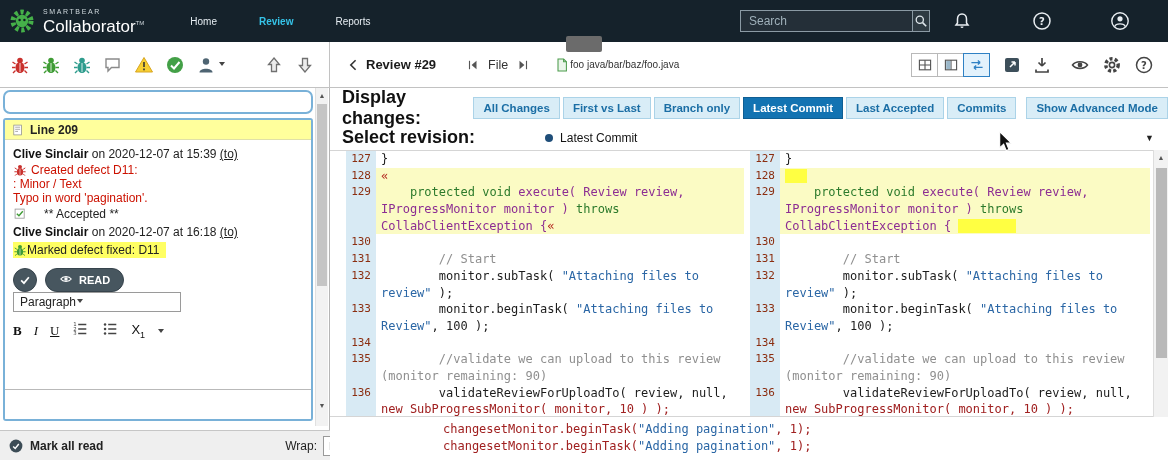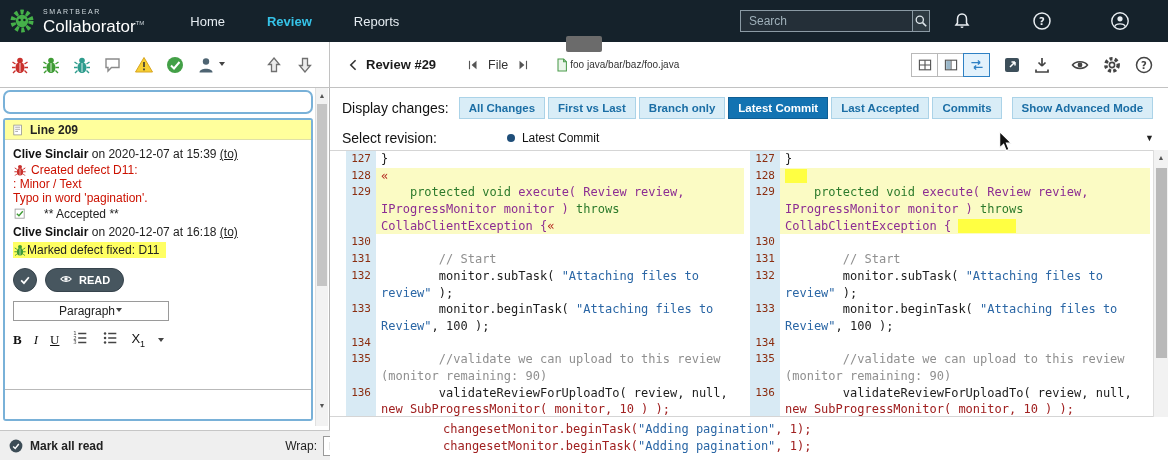--- a/index.html
+++ b/index.html
@@ -8,21 +8,21 @@
           font-family:"Liberation Sans",sans-serif;color:#222}
 
   
   .topnav{position:absolute;left:0;top:0;width:1168px;height:42px;background:#15222b;
           display:flex;align-items:center}
   .logo{margin-left:8px;display:flex;align-items:center;gap:7px}
   .brand-small{font-size:7px;letter-spacing:1.6px;color:#cfd8dd}
   .brand-big{font-size:17px;color:#fff;line-height:17px}
   .tm{font-size:6px;color:#cfd8dd;vertical-align:super}
   .nav-items{margin-left:46px;display:flex;gap:42px}
-  .nav-item{font-size:13px;color:#e6edf2;cursor:default}
+  .nav-item{font-size:10px;color:#e6edf2;cursor:default}
   .nav-item.active{color:#35c3e8;font-weight:bold}
   .search{position:absolute;left:740px;top:10px;width:170px;height:22px;display:flex}
   .search-input{flex:1;background:#242f38;border:1px solid #8b9aa4;border-right:none;
                 color:#b9c4cc;font-size:12px;padding:0 8px;outline:none;font-family:"Liberation Sans",sans-serif}
   .search-input::placeholder{color:#9fb0ba}
   .search-btn{width:26px;background:#2e3a42;border:1px solid #8b9aa4;display:flex;align-items:center;justify-content:center}
   .topicon{position:absolute;top:11px;width:20px;height:20px;display:inline-block}
 
   
   .tb-left{position:absolute;left:0;top:42px;width:330px;height:46px;background:#fff;
@@ -64,22 +64,22 @@
   .tolink{text-decoration:underline;color:#222;cursor:pointer}
   .defect-block{color:#cc1100;line-height:14px;font-size:12px;margin:1px 0}
   .defect-first{display:flex;align-items:center;gap:4px}
   .status-row{display:flex;align-items:center;gap:17px;line-height:16px;margin:1px 0}
   .fixed-row{display:inline-flex;align-items:center;background:#ffff63;line-height:16px;margin:2px 0;padding-right:6px}
   .btn-row{display:flex;gap:8px;margin-top:8px;align-items:center}
   .circle-btn{width:24px;height:24px;border-radius:12px;background:#47565f;border:1px solid #36434c;
               display:flex;align-items:center;justify-content:center}
   .read-btn{height:24px;border-radius:12px;background:#47565f;border:1px solid #36434c;color:#fff;
             font-size:11px;font-weight:bold;display:flex;align-items:center;gap:6px;padding:0 13px}
-  .para-select{margin-top:9px;width:156px;height:20px;border:1px solid #9a9a9a;background:#fff;
-               display:flex;align-items:center;justify-content:center;padding:0 6px;font-size:12px}
+  .para-select{width:168px;height:20px;border:1px solid #9a9a9a;background:#fff;
+               display:flex;align-items:center;justify-content:flex-start;padding:0 6px;font-size:12px}
   .fmt-row{display:flex;align-items:center;gap:12px;margin-top:8px;font-size:13px;color:#111}
   .fmt-b{font-weight:bold;font-family:"Liberation Serif",serif}
   .fmt-i{font-style:italic;font-family:"Liberation Serif",serif}
   .fmt-u{text-decoration:underline;font-family:"Liberation Serif",serif}
   .fmt-sub sub{font-size:9px}
   .card-input{height:30px;border-top:1px solid #b9b9b9;background:#fff;flex:none}
 
   .sb-scroll{position:absolute;right:1px;top:0;width:13px;height:338px;background:#f2f2f2;border-left:1px solid #e0e0e0}
   .sb-arrow{position:absolute;left:0;width:12px;height:14px;display:flex;align-items:center;justify-content:center;
             font-size:7px;color:#555;background:#f2f2f2}
@@ -91,21 +91,21 @@
   .mark-label{font-size:12px;font-weight:bold;margin-left:6px}
   .wrap-label{font-size:12px;font-weight:normal;margin-left:auto;margin-right:6px}
   .wrap-select{width:64px;height:20px;border:1px solid #999;background:#fff;display:flex;align-items:stretch}
   .wrap-value{flex:1;font-size:11px;display:flex;align-items:center;padding-left:5px}
   .wrap-spin{width:13px;border-left:1px solid #bbb;background:#e8e8e8;display:flex;flex-direction:column;
              align-items:center;justify-content:space-around;font-size:5px;color:#555}
 
   
   .main{position:absolute;left:330px;top:88px;width:838px;height:372px;background:#fff}
   .display-row{position:absolute;left:0;top:7px;width:100%;height:26px;display:flex;align-items:center;padding-left:12px}
-  .row-label{font-size:14px;font-weight:normal;color:#111;margin-right:10px}
+  .row-label{font-size:18px;font-weight:bold;color:#111;margin-right:10px}
   .btns{display:flex;gap:3px}
   .btn-light{font-size:11.5px;font-weight:bold;color:#1b6ea5;background:#d9edf7;border:1px solid #abd3e8;
              padding:4px 9px;white-space:nowrap;cursor:default}
   .btn-light.active{background:#1373b2;color:#fff;border-color:#0f5e93}
   .btn-adv{margin-left:10px}
   .revision-row{position:absolute;left:0;top:37px;width:100%;height:25px;display:flex;align-items:center;padding-left:12px}
   .rev-dot{width:8px;height:8px;border-radius:4px;background:#1f4e79;margin-left:60px;margin-right:7px}
   .rev-value{font-size:12px;color:#111}
   .rev-caret{position:absolute;right:14px;font-size:9px;color:#222}
 

